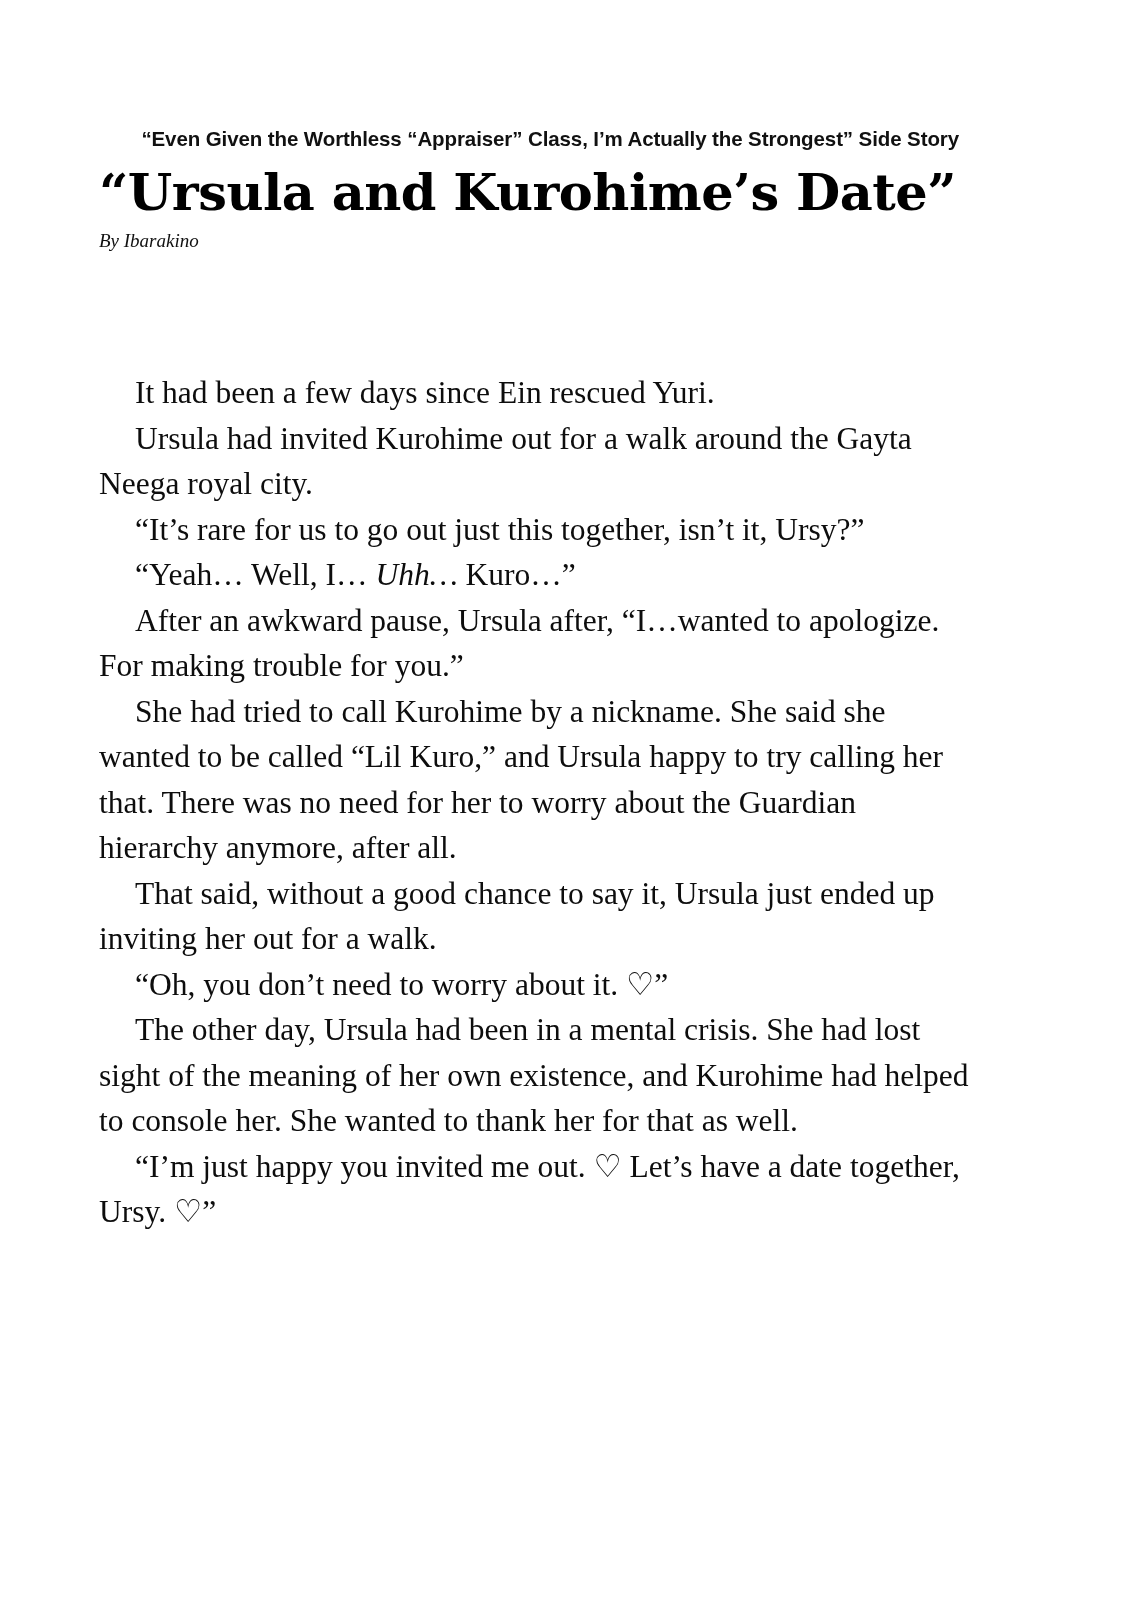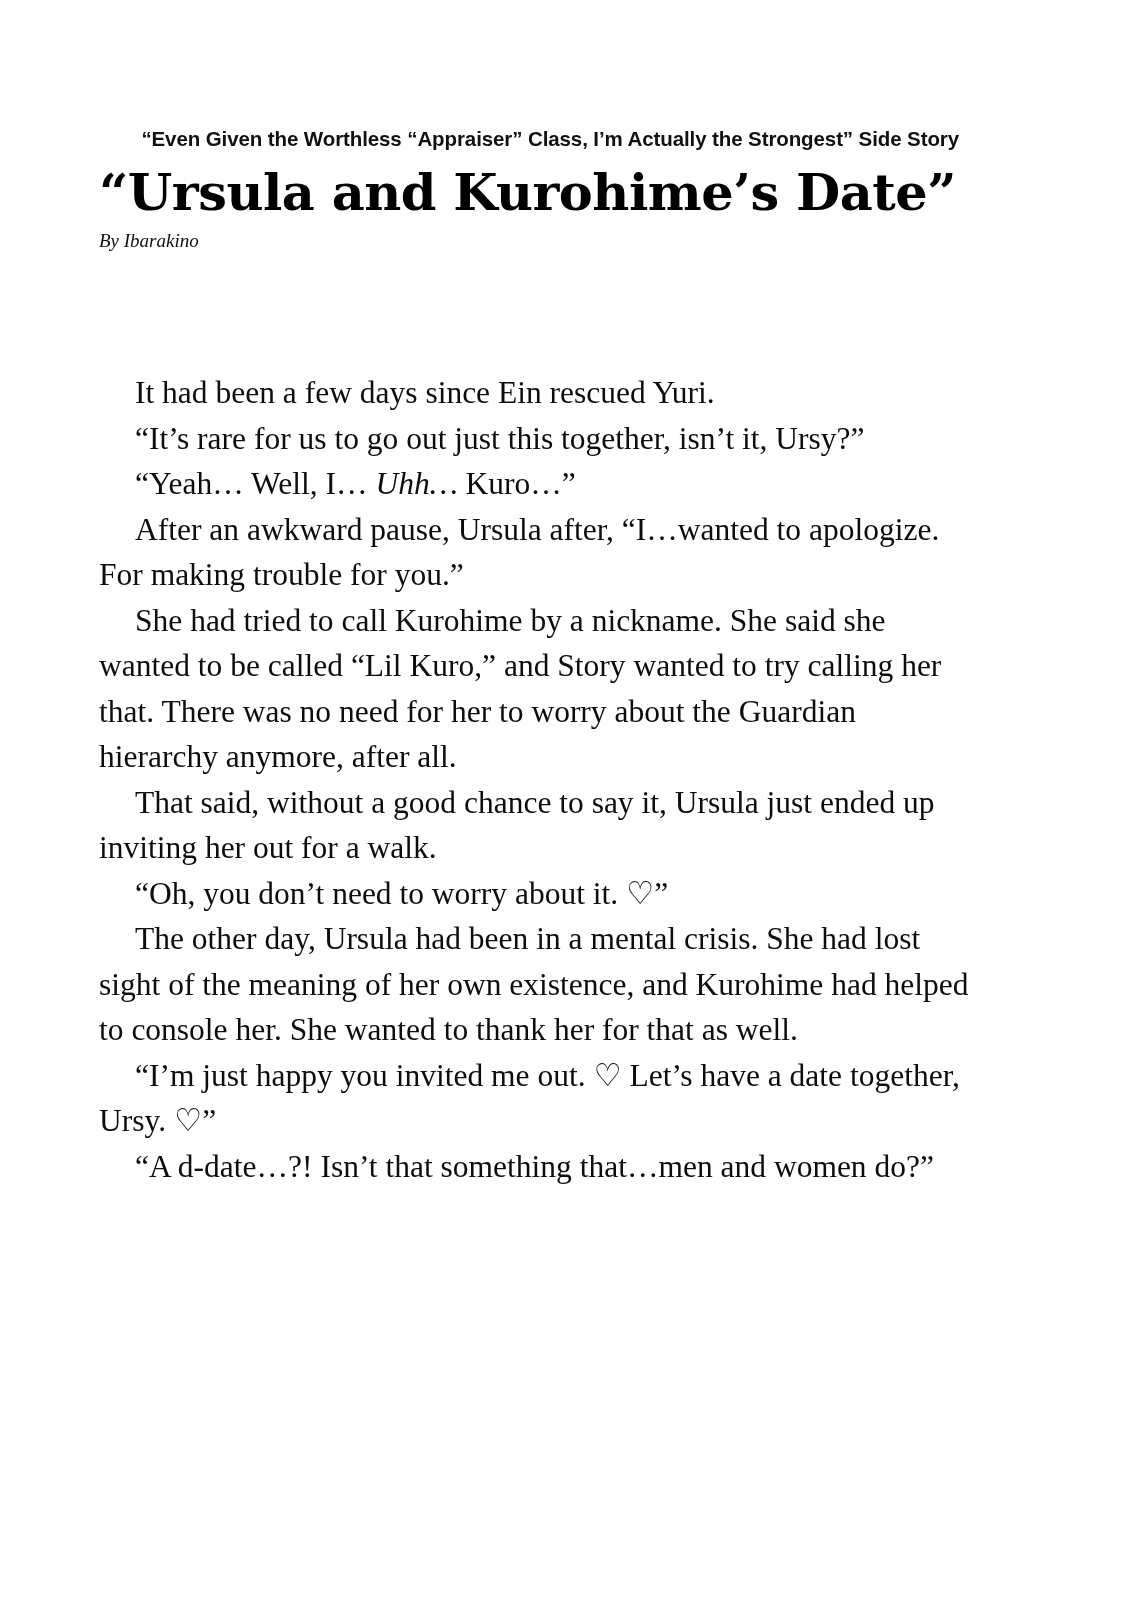--- a/index.html
+++ b/index.html
@@ -74,24 +74,24 @@
 <div class="page">
 
   <div class="content">
     <div class="series-line">“Even Given the Worthless “Appraiser” Class, I’m Actually the Strongest” Side Story</div>
     <div class="story-title">“Ursula and Kurohime’s Date”</div>
     <div class="byline">By Ibarakino</div>
   </div>
 
   <div class="body-text">
     <p>It had been a few days since Ein rescued Yuri.</p>
+    <p>Ursula had invited Kurohime out for a walk around the Gayta Neega royal city.</p>
     <p>“It’s rare for us to go out just this together, isn’t it, Ursy?”</p>
     <p>“Yeah… Well, I… <em>Uhh…</em> Kuro…”</p>
     <p>After an awkward pause, Ursula after, “I…wanted to apologize. For making trouble for you.”</p>
-    <p>She had tried to call Kurohime by a nickname. She said she wanted to be called “Lil Kuro,” and Story wanted to try calling her that. There was no need for her to worry about the Guardian hierarchy anymore, after all.</p>
+    <p>She had tried to call Kurohime by a nickname. She said she wanted to be called “Lil Kuro,” and Ursula happy to try calling her that. There was no need for her to worry about the Guardian hierarchy anymore, after all.</p>
     <p>That said, without a good chance to say it, Ursula just ended up inviting her out for a walk.</p>
     <p>“Oh, you don’t need to worry about it. ♡”</p>
     <p>The other day, Ursula had been in a mental crisis. She had lost sight of the meaning of her own existence, and Kurohime had helped to console her. She wanted to thank her for that as well.</p>
     <p>“I’m just happy you invited me out. ♡ Let’s have a date together, Ursy. ♡”</p>
-    <p>“A d-date…?! Isn’t that something that…men and women do?”</p>
   </div>
 
 </div>
 
 </body></html>

